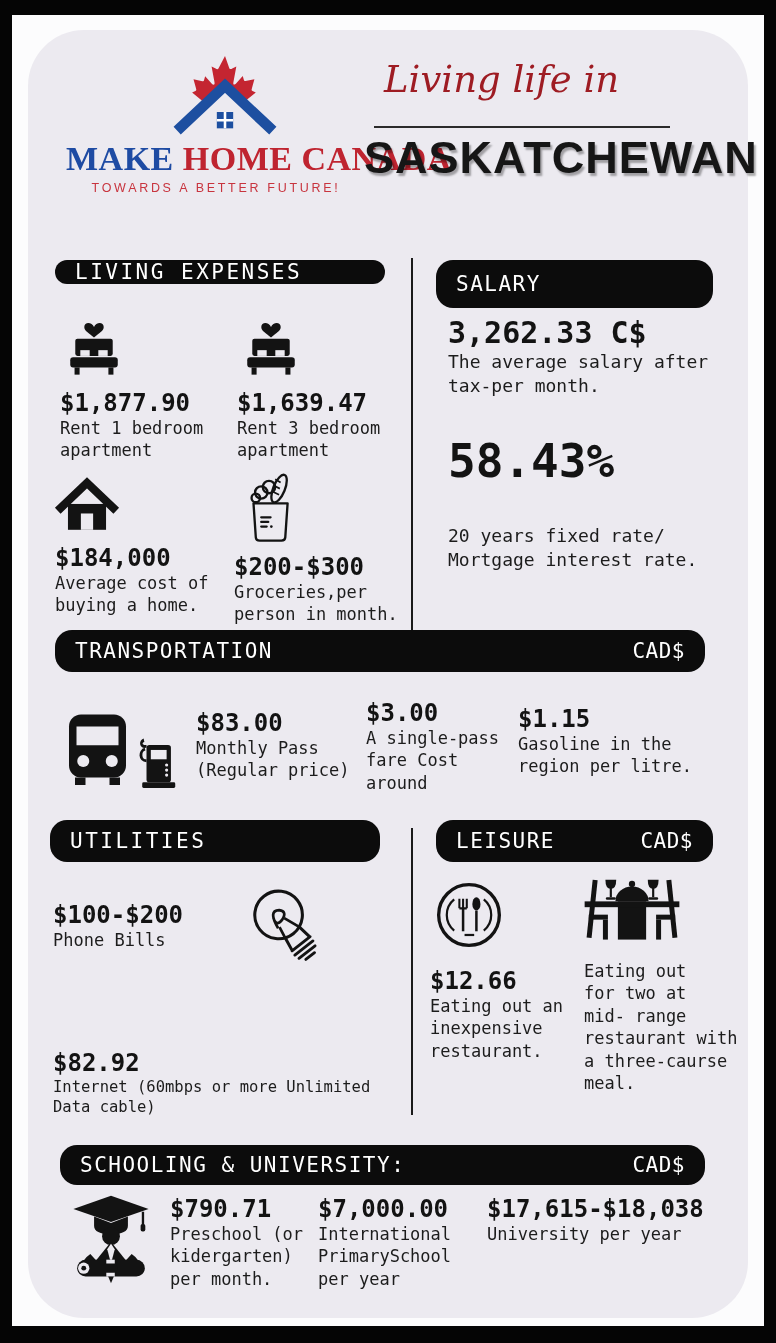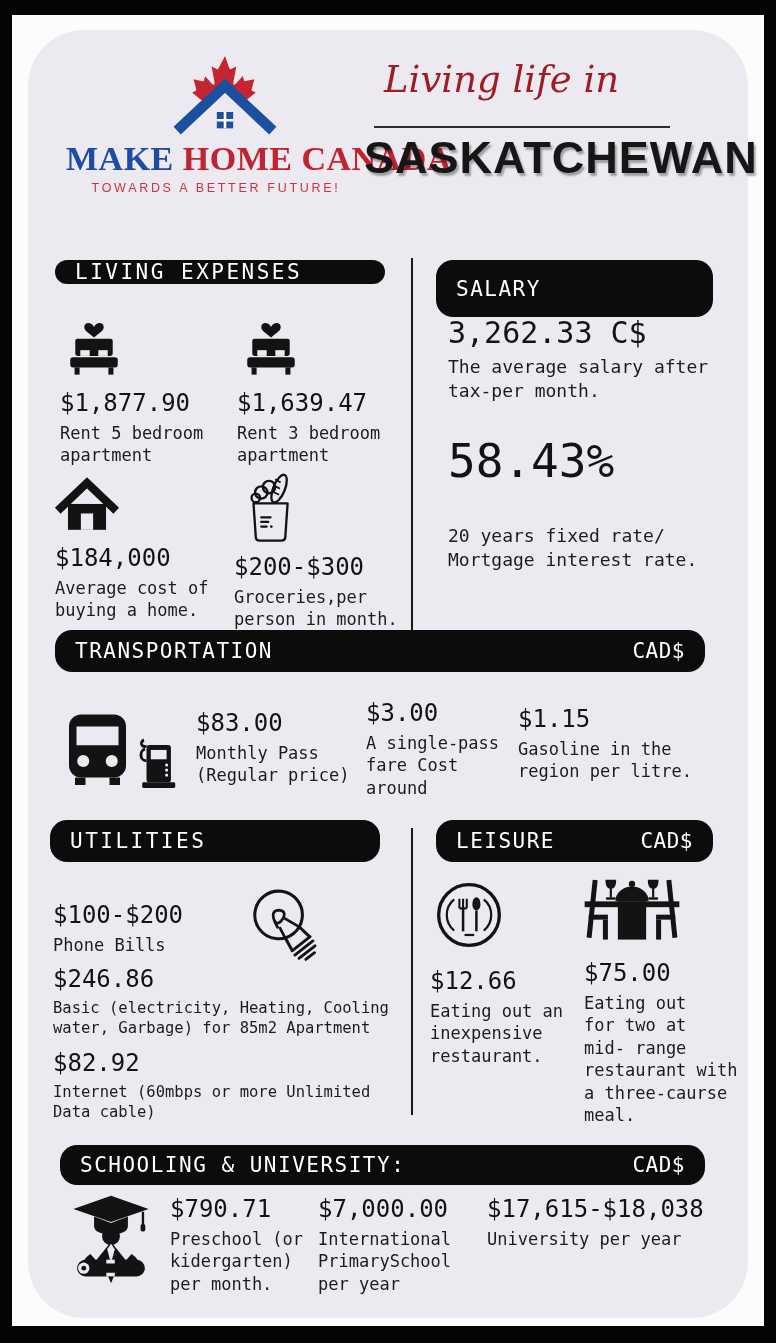--- a/index.html
+++ b/index.html
@@ -23,22 +23,22 @@
     text-shadow:2px 2.5px 2px rgba(0,0,0,.32);white-space:nowrap}
 
   
   .pill{background:#0c0c0c;border-radius:17px;color:#fff;display:flex;align-items:center;
     justify-content:space-between;padding:0 20px;box-sizing:border-box;font-size:21px;white-space:nowrap}
   .pill .t{letter-spacing:1.5px}
   .pill .ls2{letter-spacing:2.5px}
   .pill .cur{letter-spacing:.5px}
 
   
-  .val{font-weight:normal;font-size:24px;color:#131313;line-height:1.12;white-space:pre}
-  .lbl{font-size:17px;color:#1c1c1c;line-height:1.32;white-space:pre-line;margin-top:5px}
+  .val{font-weight:bold;font-size:24px;color:#131313;line-height:1.12;white-space:pre}
+  .lbl{font-size:17px;color:#1c1c1c;line-height:1.32;white-space:pre-line;}
   .lbl-sm{font-size:15.5px}
   .lbl-lg{font-size:18px;line-height:1.38}
   .val-xl{font-size:30px}
   .val-xxl{font-size:46px}
   .vdiv{width:2px;background:#1a1a1a}
   .ic svg{width:100%;height:100%;display:block}
 </style>
 </head>
 <body>
 
@@ -58,39 +58,39 @@
     <div class="logo-name"><span class="logo-blue">MAKE</span><span class="logo-red"> HOME CANADA</span></div>
     <div class="logo-tag">TOWARDS A BETTER FUTURE!</div>
   </div>
   <div class="abs script" style="left:356px;top:28px">Living life in</div>
   <div class="abs tline" style="left:346px;top:96px;width:296px"></div>
   <div class="abs main-title" style="left:336px;top:102px">SASKATCHEWAN</div>
 
   <div class="abs pill" style="left:27px;top:230px;width:330px;height:24px">
     <span class="t ls2">LIVING EXPENSES</span>
   </div>
-  <div class="abs pill" style="left:408px;top:230px;width:277px;height:57px">
+  <div class="abs pill" style="left:408px;top:230px;width:277px;height:48px">
     <span class="t">SALARY</span>
   </div>
   <div class="abs vdiv" style="left:383px;top:228px;height:390px"></div>
 
   <span class="abs ic" style="left:30px;top:280px;width:72px;height:76px">
     <svg viewBox="0 0 100 100" fill="#131313">
       <path d="M50 21 C47 13.5 36.5 13.5 36.5 21 C36.5 26.5 43 29.5 50 35.5 C57 29.5 63.5 26.5 63.5 21 C63.5 13.5 53 13.5 50 21 Z"></path>
       <rect x="24" y="37" width="52" height="24" rx="3"></rect>
       <rect x="31" y="53" width="13" height="8" fill="#eceaf0"></rect>
       <rect x="56" y="53" width="13" height="8" fill="#eceaf0"></rect>
       <rect x="17" y="63" width="66" height="14" rx="4"></rect>
       <rect x="23" y="77" width="7" height="10"></rect>
       <rect x="70" y="77" width="7" height="10"></rect>
     </svg>
   </span>
   <div class="abs" style="left:32px;top:360px;width:180px">
     <div class="val">$1,877.90</div>
-    <div class="lbl">Rent 5 bedroom
+    <div class="lbl">Rent 1 bedroom
 apartment</div>
   </div>
 
   <span class="abs ic" style="left:207px;top:280px;width:72px;height:76px">
     <svg viewBox="0 0 100 100" fill="#131313">
       <path d="M50 21 C47 13.5 36.5 13.5 36.5 21 C36.5 26.5 43 29.5 50 35.5 C57 29.5 63.5 26.5 63.5 21 C63.5 13.5 53 13.5 50 21 Z"></path>
       <rect x="24" y="37" width="52" height="24" rx="3"></rect>
       <rect x="31" y="53" width="13" height="8" fill="#eceaf0"></rect>
       <rect x="56" y="53" width="13" height="8" fill="#eceaf0"></rect>
       <rect x="17" y="63" width="66" height="14" rx="4"></rect>
@@ -206,25 +206,20 @@
     <svg viewBox="0 0 120 120" fill="none" stroke="#131313">
       <g transform="rotate(-38 60 60)">
         <circle cx="60" cy="42" r="28" stroke-width="3.6"></circle>
         <path stroke-width="3.6" d="M49.5 68 L47 84 M70.5 68 L73 84"></path>
         <path stroke-width="3.4" stroke-linecap="round" d="M46.5 85 h27 M46 91 h27 M47.5 97 h24 M53 103 h13"></path>
         <path stroke-width="3.2" d="M50 54 Q53 30 64 38 Q71 45 60 49 Q49 52 53 41"></path>
         <path stroke-width="3.2" d="M49.5 68 L52 54 M70.5 68 L63 49"></path>
       </g>
     </svg>
   </span>
-  <div class="abs" style="left:25px;top:936px;width:365px">
-    <div class="val">$246.86</div>
-    <div class="lbl lbl-sm">Basic (electricity, Heating, Cooling
-water, Garbage) for 85m2 Apartment</div>
-  </div>
   <div class="abs" style="left:25px;top:1020px;width:368px">
     <div class="val">$82.92</div>
     <div class="lbl lbl-sm">Internet (60mbps or more Unlimited
 Data cable)</div>
   </div>
 
   <span class="abs ic" style="left:404px;top:846px;width:74px;height:78px">
     <svg viewBox="0 0 100 100" fill="none" stroke="#131313">
       <circle cx="50" cy="50" r="41" stroke-width="4.5"></circle>
       <path stroke-width="3" d="M30 29 a27 27 0 0 0 0 42"></path>
@@ -256,21 +251,20 @@
       <rect x="84.5" y="23" width="12" height="3" rx="1.5"></rect>
     </svg>
   </span>
   <div class="abs" style="left:402px;top:938px;width:155px">
     <div class="val">$12.66</div>
     <div class="lbl">Eating out an
 inexpensive
 restaurant.</div>
   </div>
   <div class="abs" style="left:556px;top:930px;width:168px">
-    <div class="val">$75.00</div>
     <div class="lbl">Eating out
 for two at
 mid- range
 restaurant with
 a three-caurse
 meal.</div>
   </div>
 
   <div class="abs pill" style="left:32px;top:1115px;width:645px;height:40px">
     <span class="t">SCHOOLING &amp; UNIVERSITY:</span>

